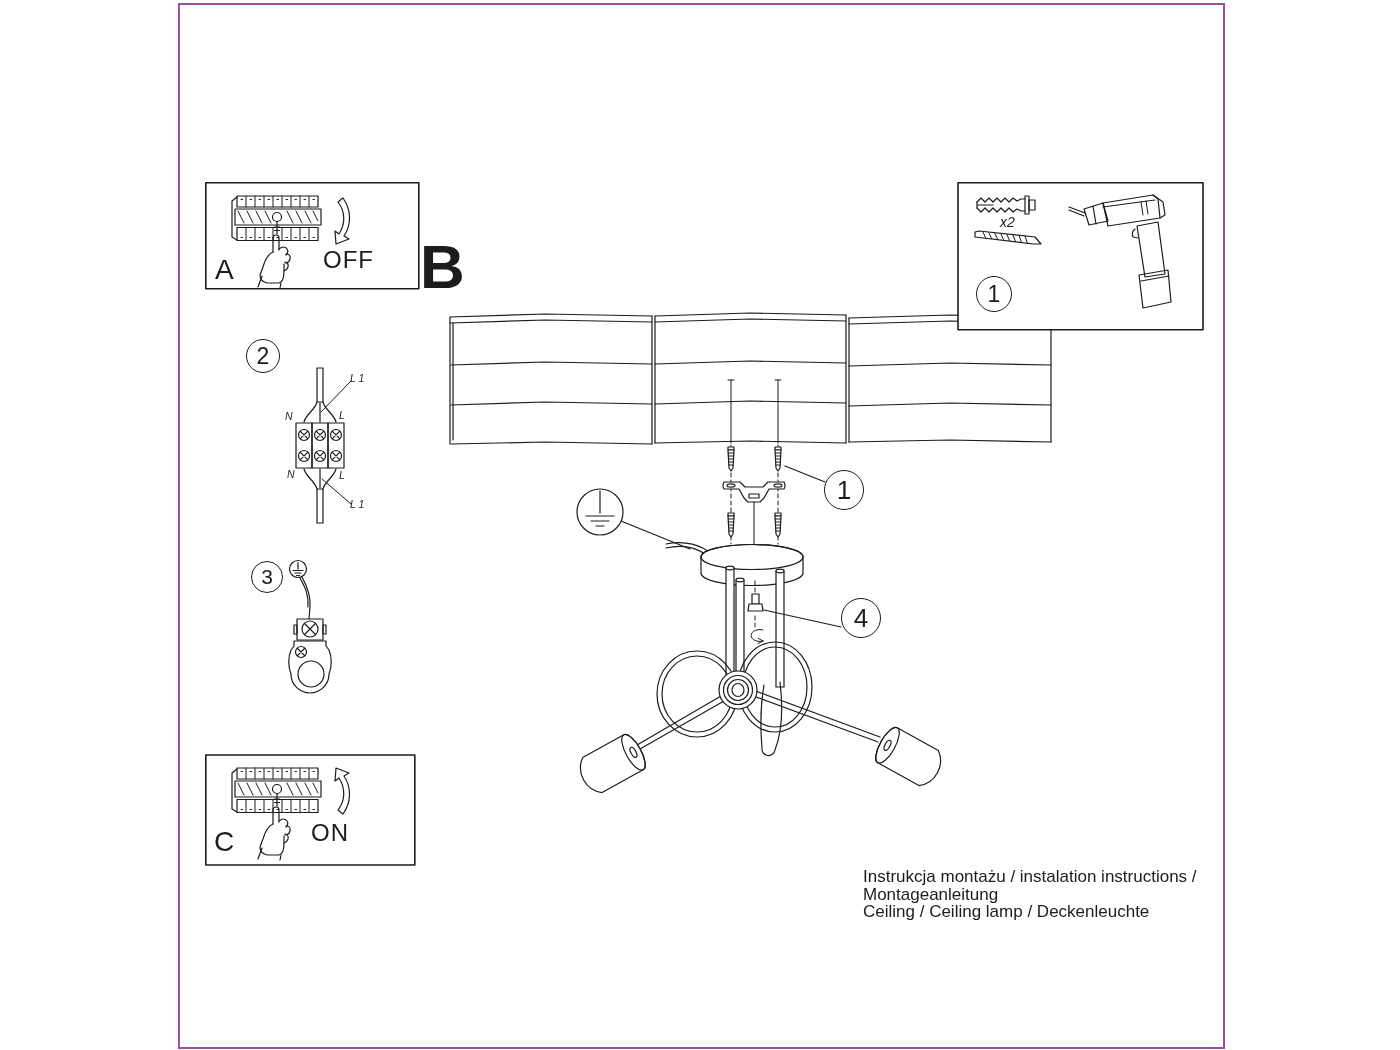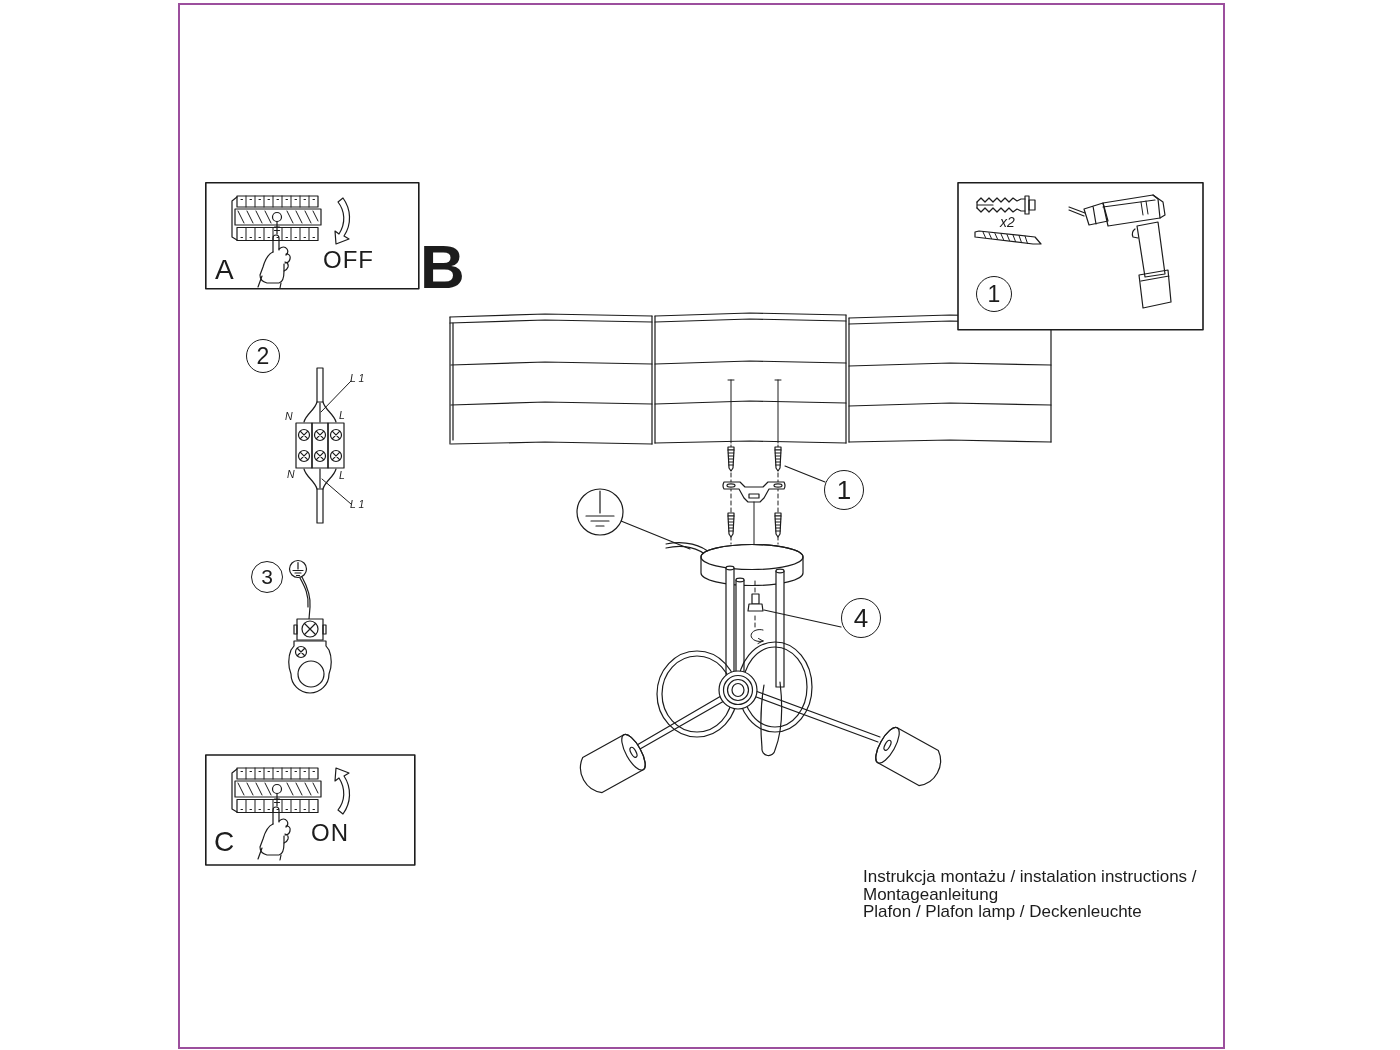--- a/index.html
+++ b/index.html
@@ -253,16 +253,16 @@
     <div class="lbl wire-lbl" style="left:134px;top:288px;">L</div>
     <div class="lbl wire-lbl" style="left:145px;top:317px;">L 1</div>
 
     <div class="badge s30" style="left:46px;top:379px;">3</div>
 
     <div class="badge s38" style="left:619px;top:288px;">1</div>
     <div class="badge s38" style="left:636px;top:416px;">4</div>
 
     <div class="footer">
       <div>Instrukcja montażu / instalation instructions / Montageanleitung</div>
-      <div>Plafon / Plafon lamp / Deckenleuchte</div>
+      <div>Ceiling / Ceiling lamp / Deckenleuchte</div>
     </div>
   </div>
 </div>
 
 </body></html>

